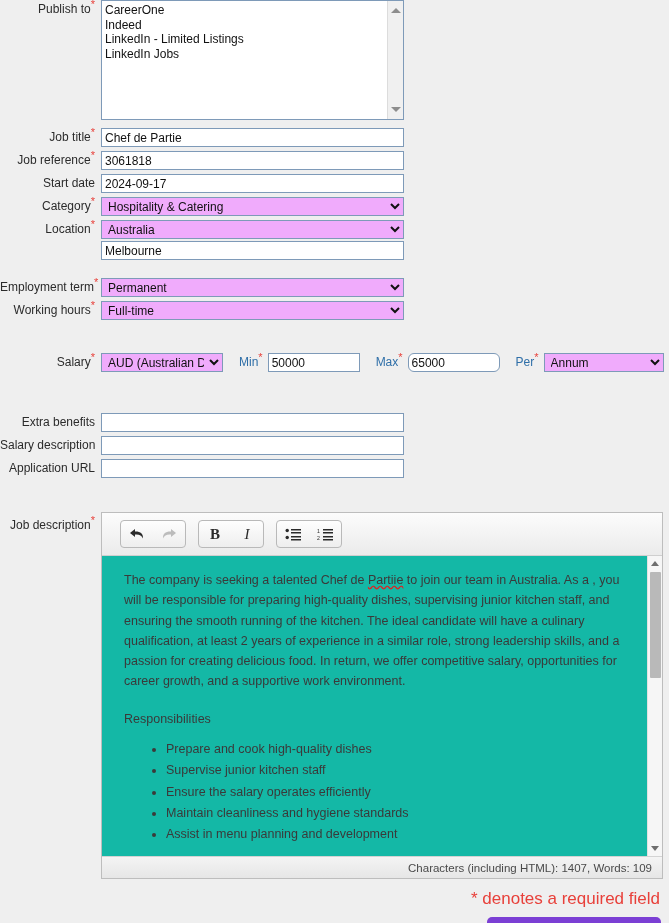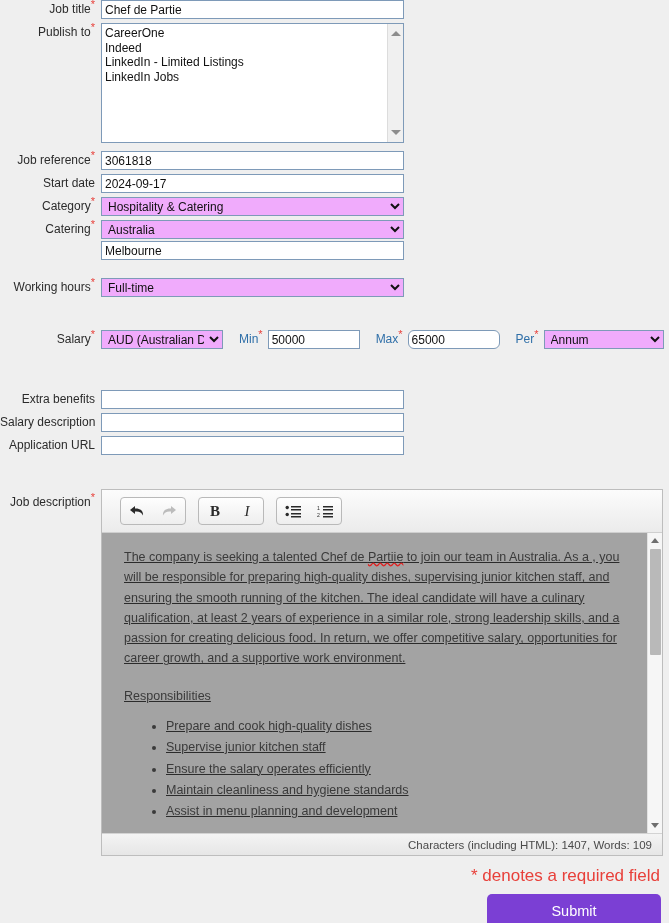--- a/index.html
+++ b/index.html
@@ -167,22 +167,21 @@
     border: none;
     font-family: "Liberation Serif", serif;
   }
   .tb-btn.disabled { color: #b5b5b5; cursor: default; }
   .tb-btn svg { display: block; }
 
   .ed-body-wrap {
     position: relative;
     height: 300px;
     overflow: hidden;
-    background: #a3a3a3;
-    text-decoration: underline;
+    background: #14b8a6;
   }
   .ed-body {
     padding: 14px 34px 10px 22px;
     font-size: 12.5px;
     line-height: 20.3px;
     color: #3a3a3a;
   }
   .ed-body p { margin: 0 0 17px 0; }
   .ed-body p.tight { margin-bottom: 10px; }
   .ed-body ul {
@@ -261,73 +260,79 @@
     width: 174px;
     height: 34px;
     cursor: pointer;
     margin-right: 0px;
   }
 </style>
 </head>
 <body>
 
 <div class="form">
-
-  <div class="row">
-    <div class="lbl"><span>Job title</span><span class="req">*</span></div>
-    <input class="txt wide" type="text" value="Chef de Partie" style="">
-  </div>
 
   <div class="row" style="margin-bottom:8px;">
     <div class="lbl"><span>Publish to</span><span class="req">*</span></div>
     <div class="listbox-wrap">
       <div class="listbox-items">
         <div>CareerOne</div>
         <div>Indeed</div>
         <div>LinkedIn - Limited Listings</div>
         <div>LinkedIn Jobs</div>
       </div>
       <div class="lb-scroll">
         <div class="lb-arrow up"></div>
         <div class="lb-arrow down"></div>
       </div>
     </div>
   </div>
 
   <div class="row">
+    <div class="lbl"><span>Job title</span><span class="req">*</span></div>
+    <input class="txt wide" type="text" value="Chef de Partie" style="">
+  </div>
+
+  <div class="row">
     <div class="lbl"><span>Job reference</span><span class="req">*</span></div>
     <input class="txt wide" type="text" value="3061818" style="">
   </div>
 
   <div class="row">
     <div class="lbl"><span>Start date</span></div>
     <input class="txt wide" type="text" value="2024-09-17" style="">
   </div>
 
   <div class="row">
     <div class="lbl"><span>Category</span><span class="req">*</span></div>
     <select class="sel wide">
       <option>Hospitality &amp; Catering</option>
     </select>
   </div>
 
   <div class="row" style="margin-bottom:2px;">
-    <div class="lbl"><span>Catering</span><span class="req">*</span></div>
+    <div class="lbl"><span>Location</span><span class="req">*</span></div>
     <select class="sel wide">
       <option>Australia</option>
     </select>
   </div>
 
   <div class="row">
     <div class="lbl"></div>
     <input class="txt wide" type="text" value="Melbourne" style="">
   </div>
 
   <div class="gap"></div>
 
+  <div class="row">
+    <div class="lbl"><span>Employment term</span><span class="req">*</span></div>
+    <select class="sel wide">
+      <option>Permanent</option>
+    </select>
+  </div>
 
   <div class="row">
     <div class="lbl"><span>Working hours</span><span class="req">*</span></div>
     <select class="sel wide">
       <option>Full-time</option>
     </select>
   </div>
 
   <div class="gap" style="height:29px;"></div>
 

